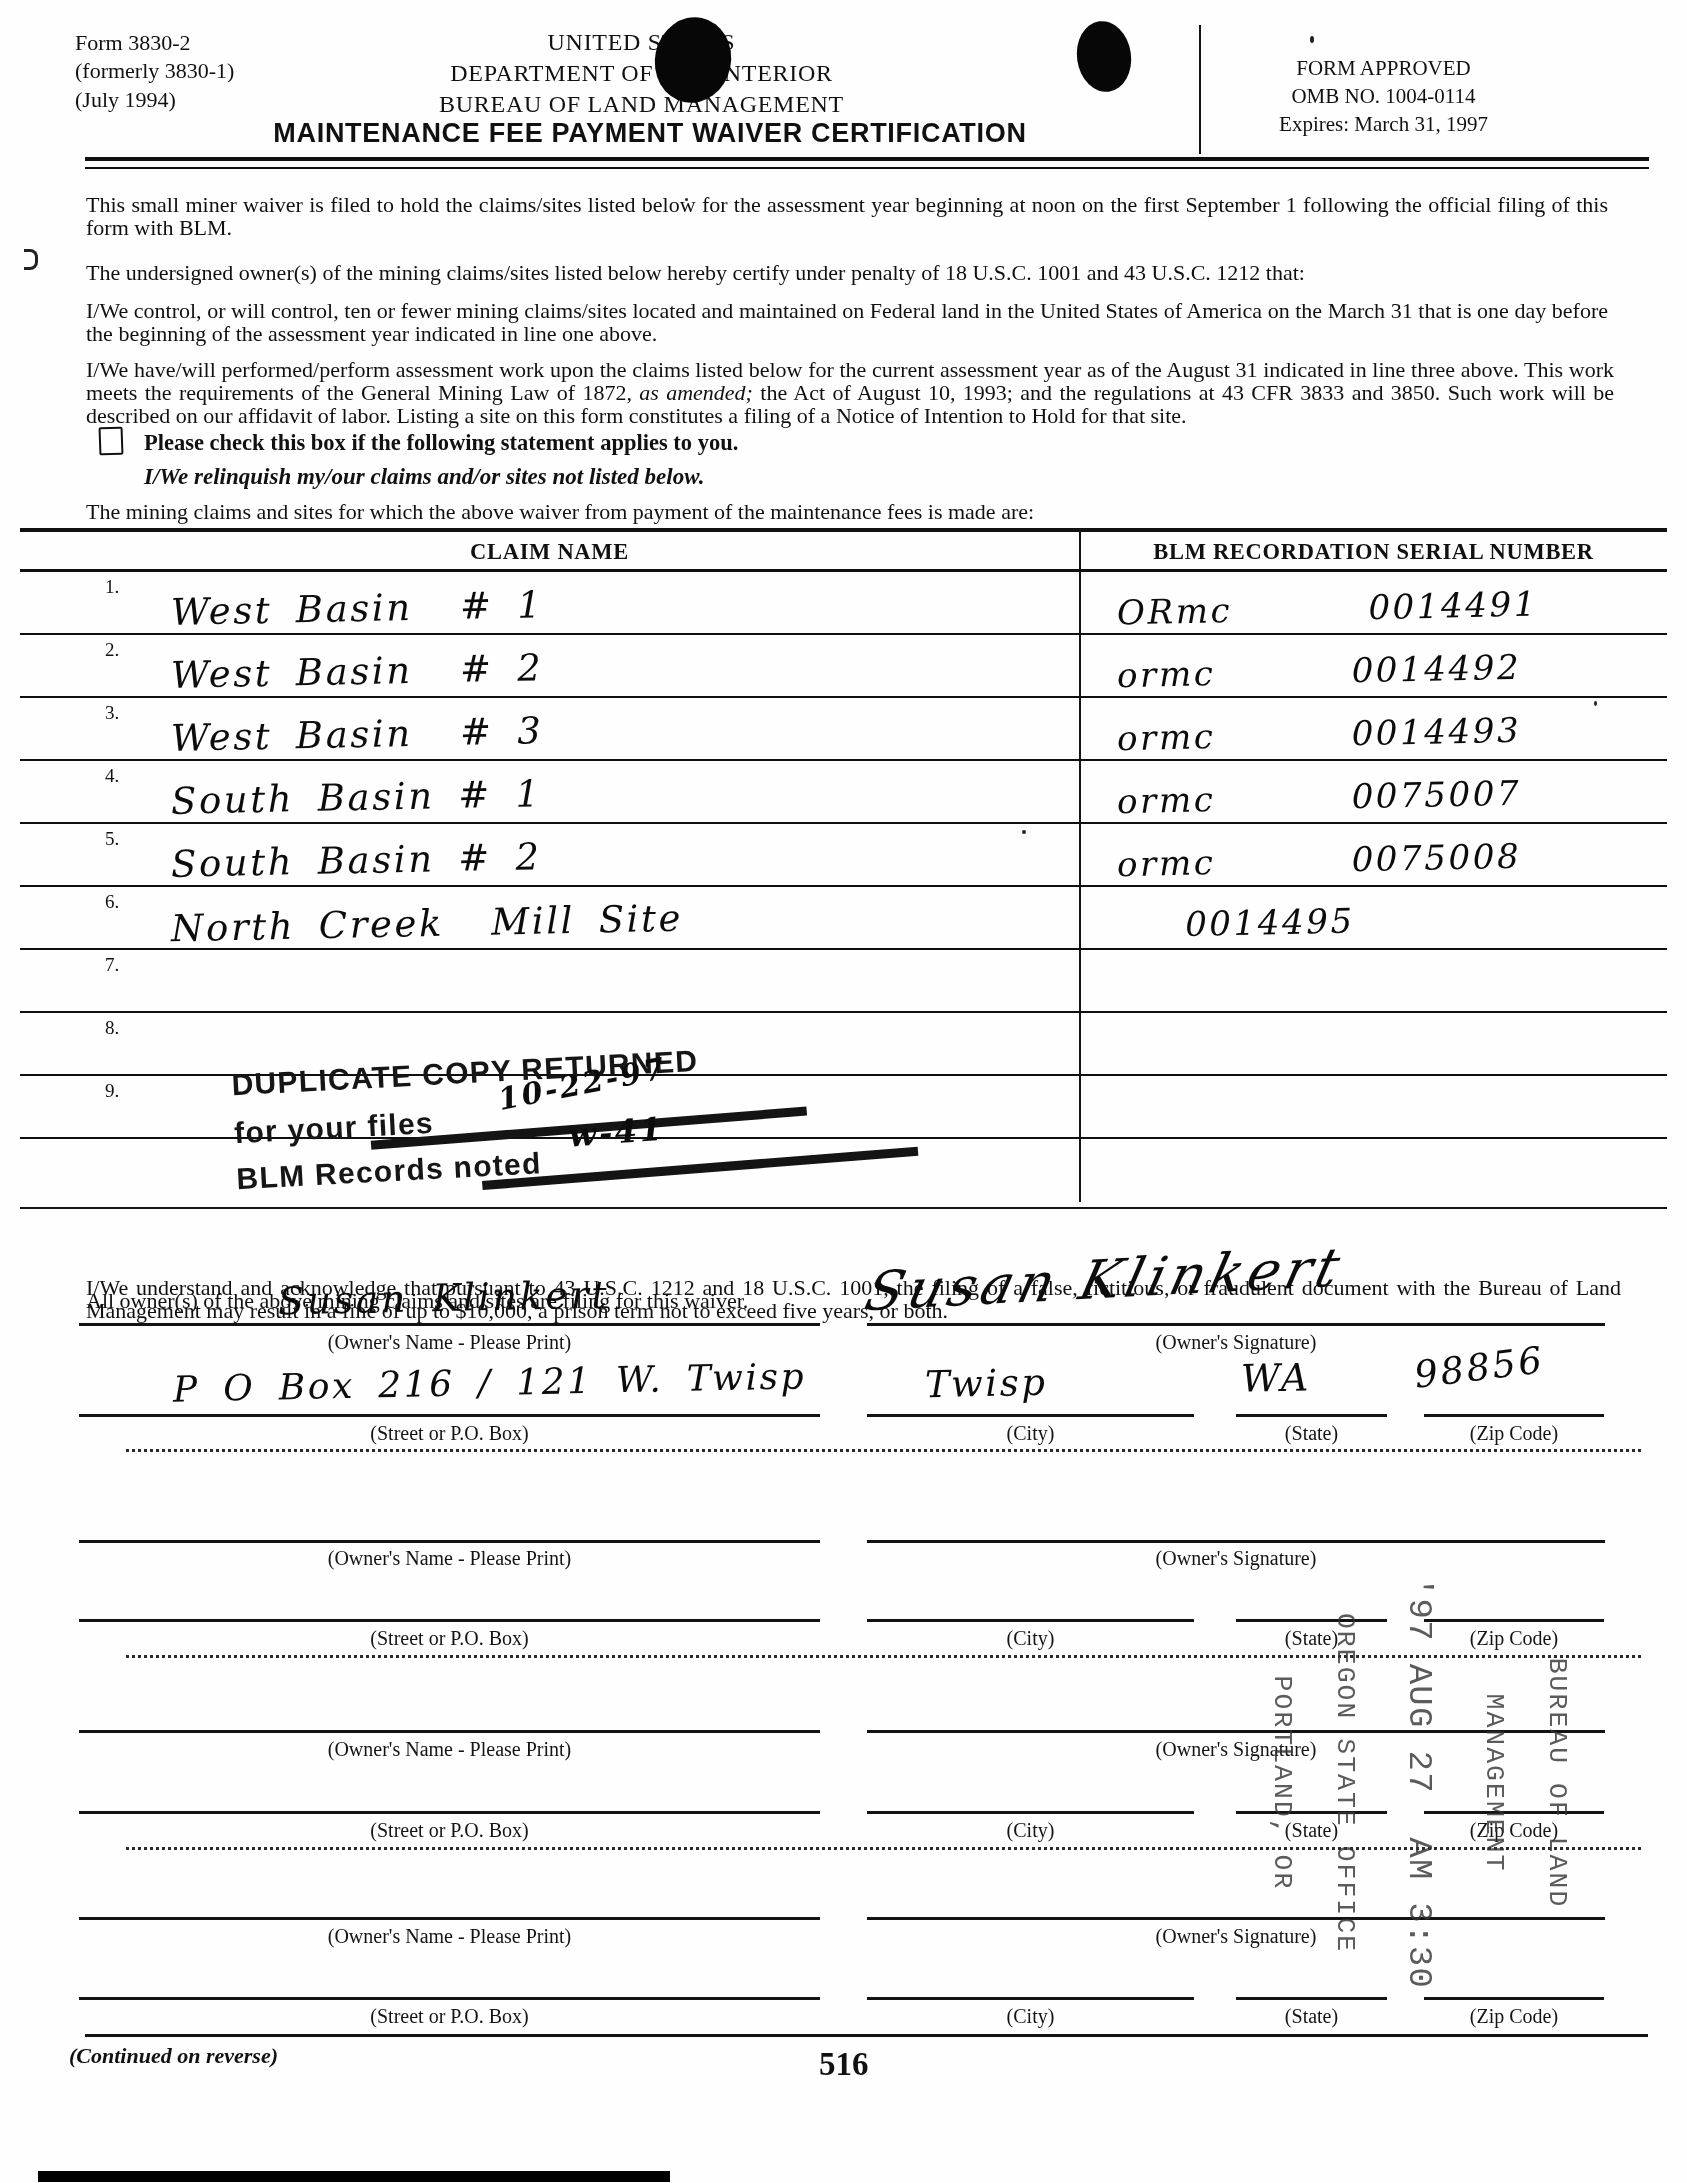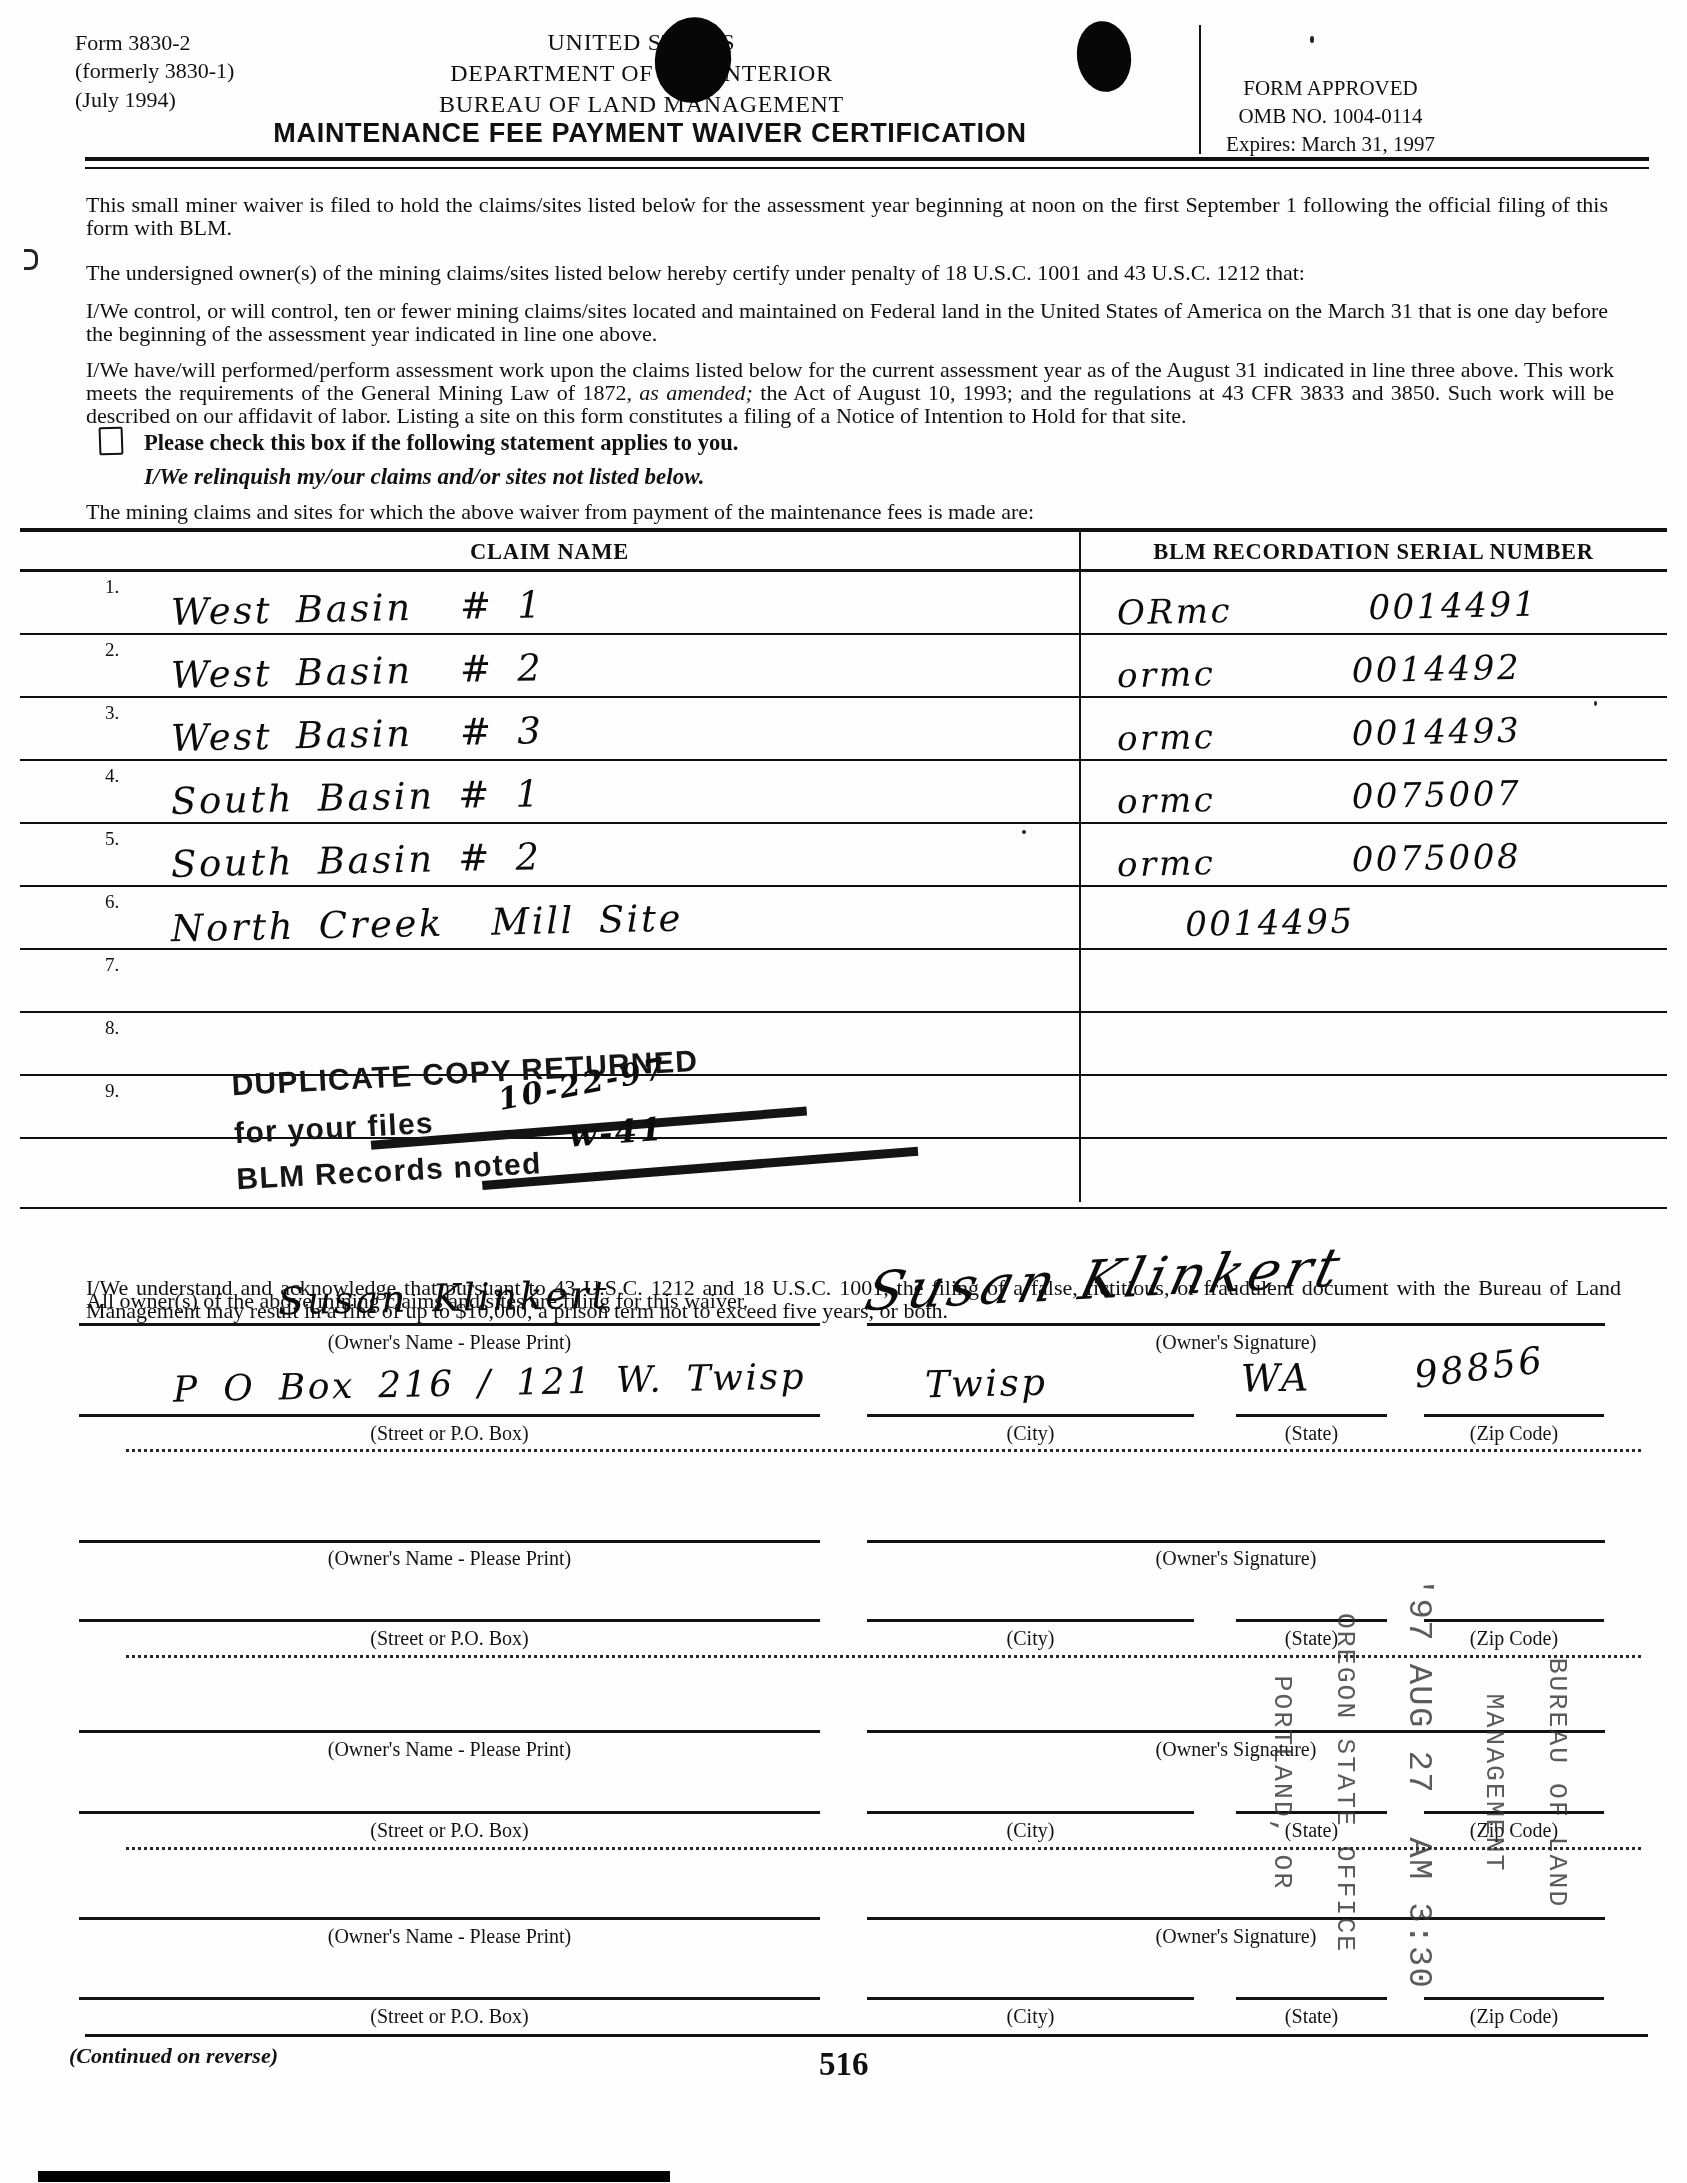--- a/index.html
+++ b/index.html
@@ -77,21 +77,21 @@
     <div>BUREAU OF LAND MANAGEMENT</div>
   </div>
 
   <div class="blob" style="left:655px;top:16.5px;width:76px;height:86px;transform:rotate(12deg);"></div>
   <div class="blob" style="left:1077px;top:21px;width:54px;height:71px;transform:rotate(-8deg);"></div>
 
   <div class="abs title center" style="left:187px;top:118px;width:926px;">MAINTENANCE FEE PAYMENT WAIVER CERTIFICATION</div>
 
   <div class="vline" style="left:1199px;top:25px;height:129px;"></div>
 
-  <div class="abs approved center" style="left:1165px;top:54px;width:331px;margin-top:20px;">
+  <div class="abs approved center" style="left:1218px;top:54px;width:331px;">
     <div>FORM APPROVED</div>
     <div>OMB NO. 1004-0114</div>
     <div>Expires:  March 31, 1997</div>
   </div>
 
   <div class="dblrule" style="left:85px;top:157px;width:1564px;"></div>
   <div class="marginmark"></div>
 
   <p class="para" style="left:86px;top:171px;width:1522px;">This small miner waiver is filed to hold the claims/sites listed below for the assessment year beginning at noon on the first September 1 following the official filing of this form with BLM.</p>
   <p class="para" style="left:86px;top:239px;width:1522px;">The undersigned owner(s) of the mining claims/sites listed below hereby certify under penalty of 18 U.S.C. 1001 and 43 U.S.C. 1212 that:</p>

